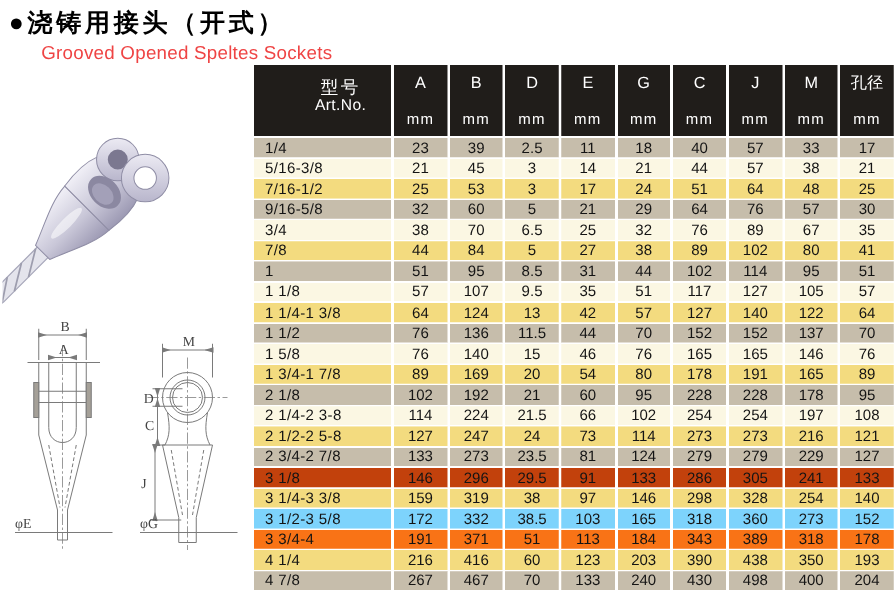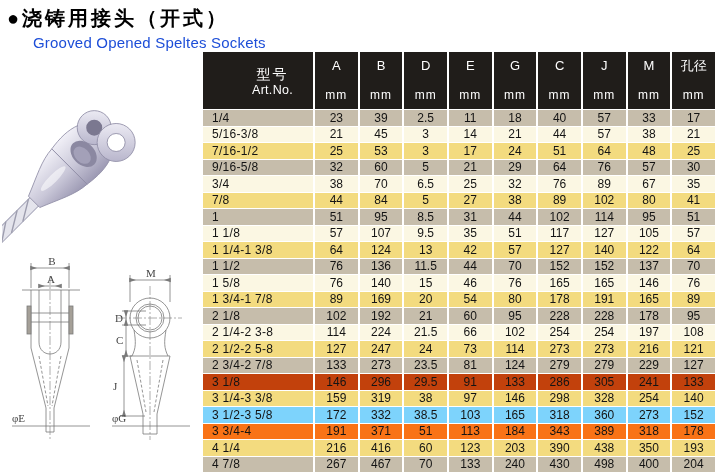--- a/index.html
+++ b/index.html
@@ -6,21 +6,21 @@
   body {
     width:717px; height:473px; position:relative; overflow:hidden;
     background:#ffffff; font-family:"Liberation Sans", sans-serif;
   }
   .title-block { position:absolute; top:5px; left:7px; }
   .title-cn {
     font-size:20px; font-weight:bold; color:#000; letter-spacing:3px;
     white-space:nowrap;
   }
   .title-en {
-    font-size:15px; color:#1d4ed8; margin:2px 0 0 26px; letter-spacing:0.2px;
+    font-size:15px; color:#ef4444; margin:2px 0 0 26px; letter-spacing:0.2px;
     white-space:nowrap;
   }
   .photo-svg { position:absolute; left:2px; top:58px; }
   .draw-svg  { position:absolute; left:0px; top:256px; }
 
   table.spec {
     position:absolute; left:203px; top:52px; width:514px; height:421px;
     border-collapse:collapse; table-layout:fixed;
   }
   .spec th, .spec td {
@@ -28,21 +28,21 @@
     padding:0; vertical-align:middle; overflow:hidden;
   }
   .spec thead th { background:#201d1a; color:#fff; font-weight:normal; height:53px; }
   .spec th.art-h { width:110px; }
   .hcell {
     display:flex; flex-direction:column; justify-content:space-between;
     align-items:center; height:42px; padding:5px 0 6px;
   }
   .hletter { font-size:13px; line-height:1; }
   .hunit   { font-size:12px; line-height:1; letter-spacing:1px; }
-  .art-h .hcell { justify-content:center; padding-top:9px;margin-left:29px; }
+  .art-h .hcell { justify-content:flex-start; padding-top:9px;margin-left:29px; }
   .h-cn { font-size:14px; line-height:1.15; letter-spacing:2px; }
   .h-en { font-size:12.5px; line-height:1.2; letter-spacing:0.3px; }
   .spec tbody td { font-size:12px; color:#141414; text-align:center; line-height:1; }
   .spec tbody td.art { text-align:left; padding-left:9px; letter-spacing:0.3px; white-space:nowrap; }
 
   .dim-label { font-family:"Liberation Serif", serif; font-size:11px; fill:#444; }
 </style>
 </head>
 <body>
 

